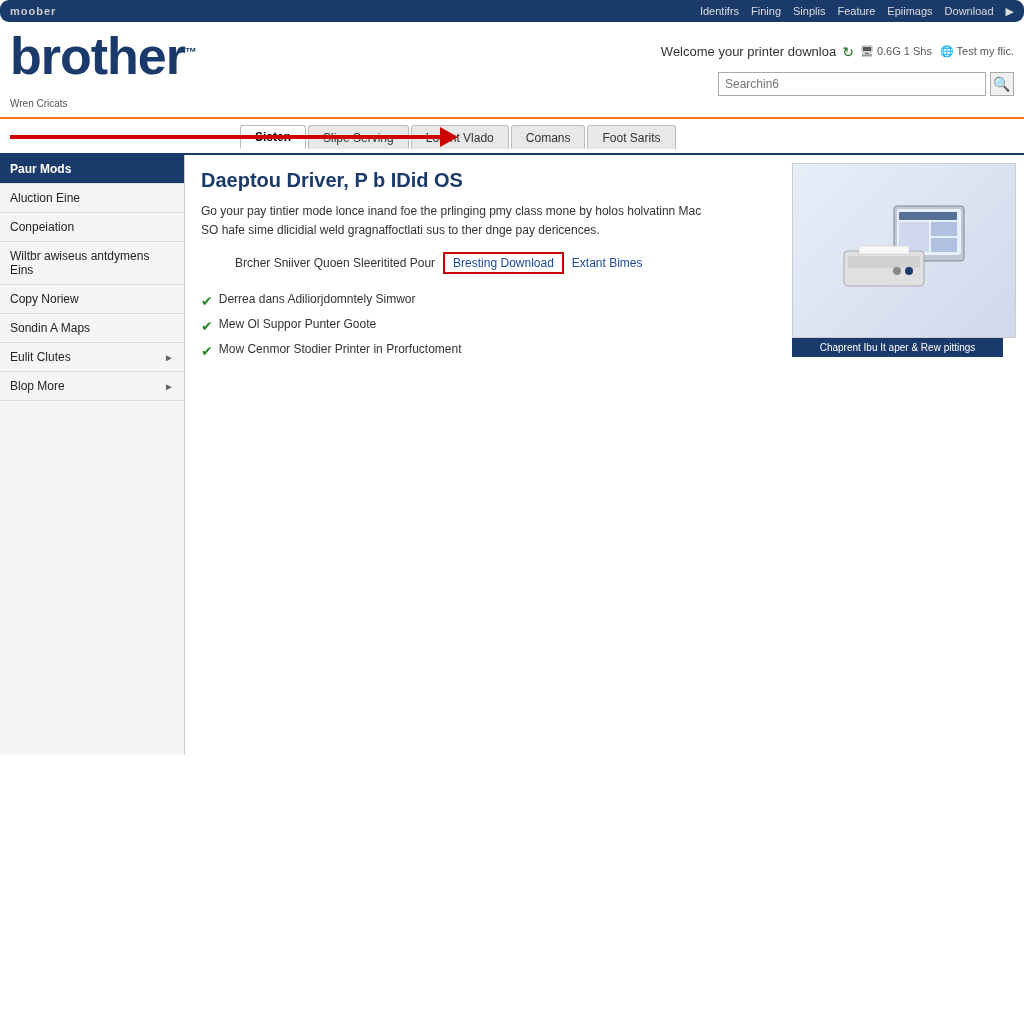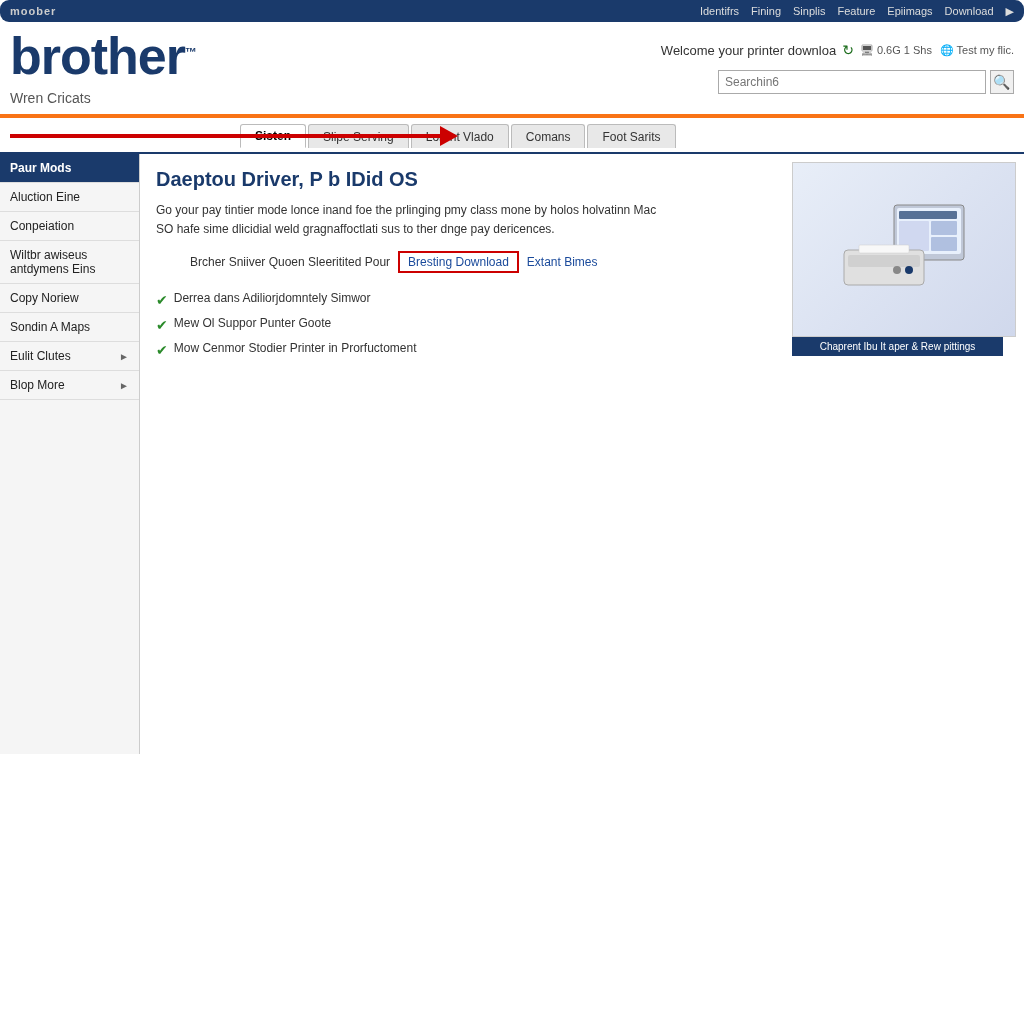--- a/index.html
+++ b/index.html
@@ -17,36 +17,36 @@
       font-size: 11px;
       border-radius: 9px;
     }
     #top-nav .brand-small { font-size: 11px; color: #ccc; font-weight: bold; letter-spacing: 1px; }
     #top-nav .nav-links { display: flex; gap: 12px; }
     #top-nav .nav-links span { cursor: pointer; color: #ddd; }
 
     
     #header {
       background: #fff;
-      border-bottom: 4px solid #f97316;
+      border-bottom: 2px solid #f97316;
       padding: 8px 10px;
       display: flex;
       align-items: center;
       justify-content: space-between;
     }
     #logo-area { display: flex; flex-direction: column; }
     #logo-text {
       font-size: 52px;
       font-weight: bold;
       color: #1a3a6b;
       line-height: 1;
       letter-spacing: -1px;
       font-family: 'Arial Black', Arial, sans-serif;
     }
-    #logo-tagline { font-size: 14px; color: #555; margin-top: 8px; }
+    #logo-tagline { font-size: 10px; color: #555; margin-top: 16px; }
 
     #header-right { display: flex; flex-direction: column; align-items: flex-end; gap: 12px; flex: 1; margin-left: 30px; }
     #welcome-bar { font-size: 13px; color: #333; display: flex; align-items: center; gap: 6px; align-self: flex-end; }
     #welcome-bar .icon-refresh { color: #1a6b1a; font-size: 14px; cursor: pointer; }
     #welcome-bar .welcome-extras { font-size: 11px; color: #555; display: flex; gap: 8px; align-items: center; }
 
     #search-bar { display: flex; align-items: center; gap: 4px; align-self: stretch; justify-content: flex-end; }
     #search-input {
       width: 268px;
       height: 24px;
@@ -111,21 +111,21 @@
     .tab-btn.active { background: #fff; border-bottom: 1px solid #fff; color: #000; font-weight: bold; }
 
     
     #main-wrapper {
       display: flex;
       border-top: 2px solid #1a3a6b;
     }
 
     
     #sidebar {
-      width: 140px;
+      width: 185px;
       background: #f5f5f5;
       border-right: 1px solid #ccc;
       min-height: 600px;
       flex-shrink: 0;
     }
     .sidebar-item {
       padding: 7px 10px;
       font-size: 12px;
       cursor: pointer;
       border-bottom: 1px solid #ddd;

